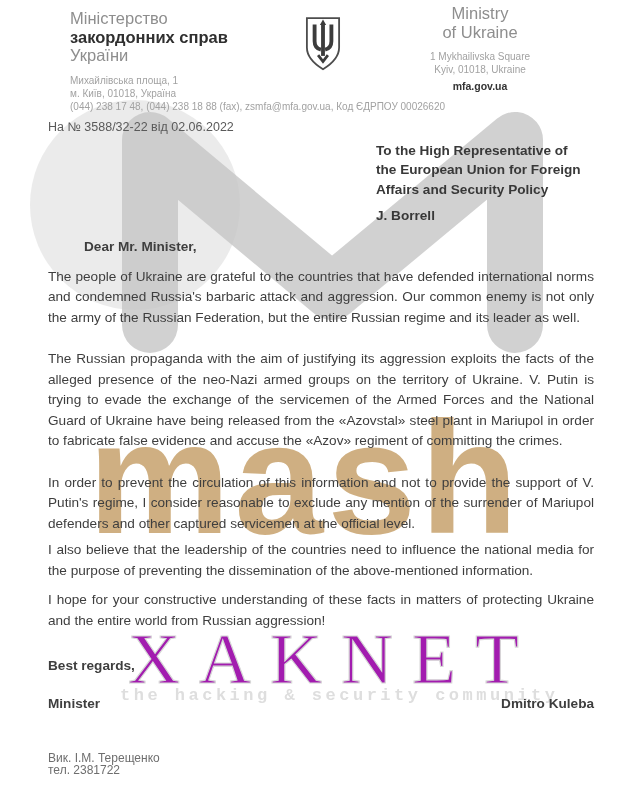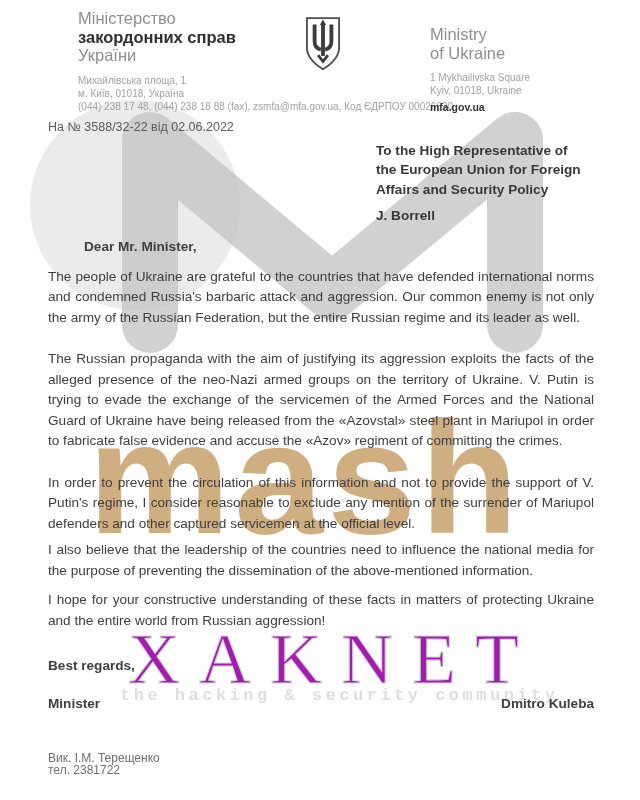--- a/index.html
+++ b/index.html
@@ -22,22 +22,22 @@
     position:absolute; left:128px; top:623px; font-family:"Liberation Serif", serif;
     font-size:72px; letter-spacing:19px; line-height:1; color:#a21caf;
     -webkit-text-stroke:1.2px #d7d7d7; white-space:nowrap;
   }
   .wm-tagline {
     position:absolute; left:120px; top:686px; font-family:"Liberation Mono", monospace;
     font-weight:bold; font-size:17px; letter-spacing:3.5px; color:#dedede; white-space:nowrap;
   }
   
   .content { position:absolute; inset:0; z-index:1; }
-  .hdr-left   { position:absolute; left:78px;  top:9px;  }
-  .hdr-right  { position:absolute; left:430px; top:25px;  }
+  .hdr-left   { position:absolute; left:70px;  top:9px;  }
+  .hdr-right  { position:absolute; left:430px; top:4px;text-align:center;  }
   .hdr-title  { font-size:16.5px; line-height:18.5px; color:#8e8e8e; }
   .hdr-title .bold { color:#2f2f2f; font-weight:bold; }
   .hdr-addr   { margin-top:9px; font-size:10px; line-height:13px; color:#a2a2a2; white-space:nowrap; }
   .hdr-site   { margin-top:4px; font-size:10.5px; font-weight:bold; color:#333333; }
   .emblem     { position:absolute; left:302px; top:8px; }
   .ref-line   { position:absolute; left:48px; top:120px; font-size:12.5px; color:#5a5a5a; }
   .recipient  { position:absolute; left:376px; top:141px; width:230px;
                 font-weight:bold; font-size:13.6px; line-height:19.3px; color:#383838; }
   .recipient .addressee-name { margin-top:7px; }
   .body-block { position:absolute; left:48px; top:237px; width:546px;

